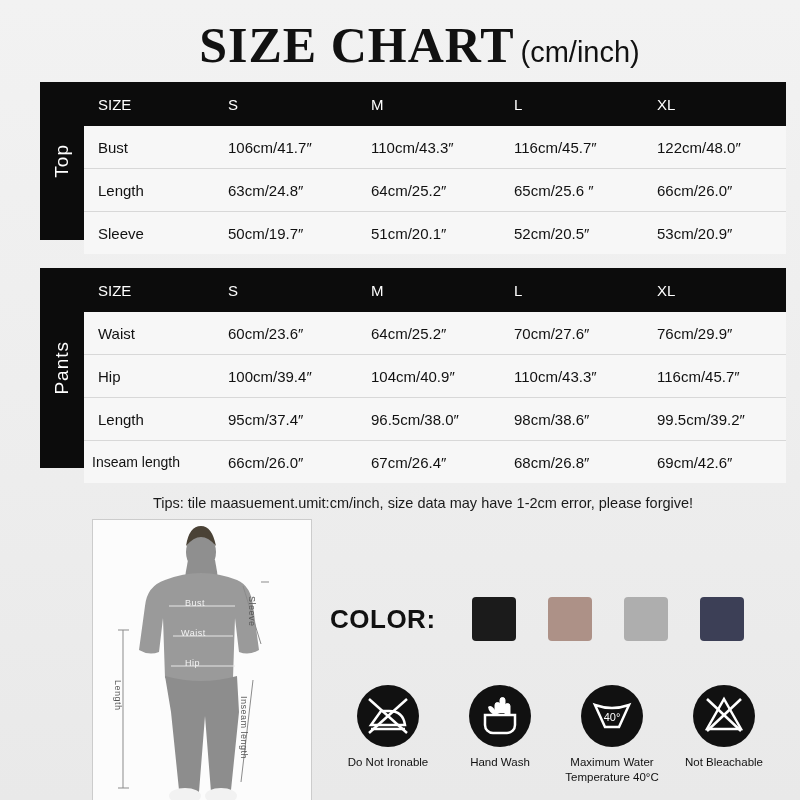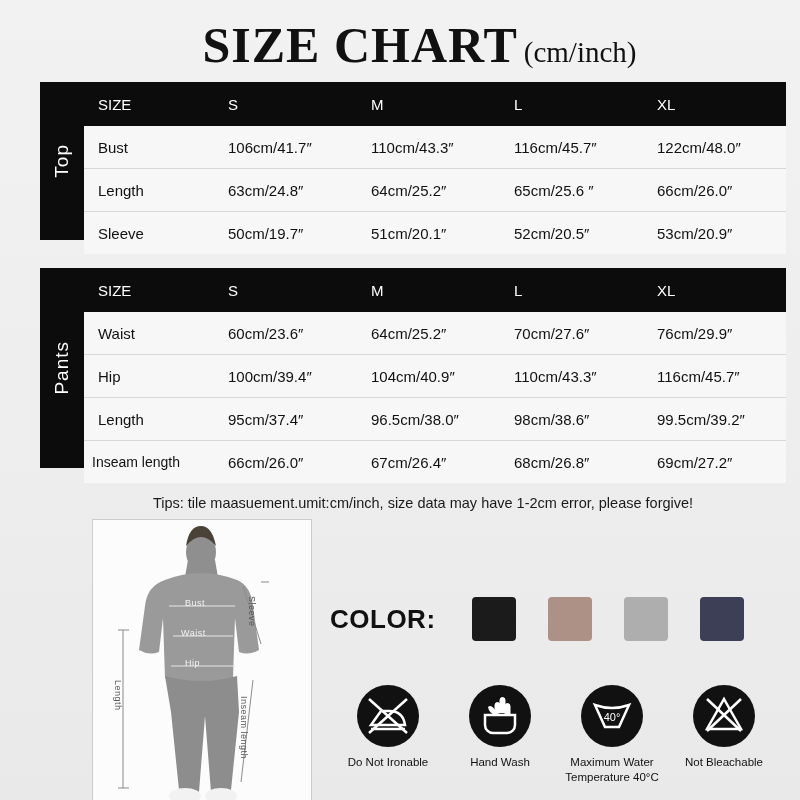--- a/index.html
+++ b/index.html
@@ -31,21 +31,21 @@
     padding-left: 39px;
   }
   .title-main {
     font-family: "Liberation Serif", serif;
     font-weight: bold;
     font-size: 50px;
     letter-spacing: 1px;
     color: #111;
   }
   .title-sub {
-    font-family: Liberation Serif, serif;
+    font-family: Liberation Sans, sans-serif;
     font-size: 29px;
     color: #111;
   }
 
   
   .table-block {
     position: relative;
     margin: 0 84px 0 84px;
   }
   .tbl {
@@ -266,21 +266,21 @@
         <td>95cm/37.4″</td>
         <td>96.5cm/38.0″</td>
         <td>98cm/38.6″</td>
         <td>99.5cm/39.2″</td>
       </tr>
       <tr>
         <td class="rowlabel" style="padding-left:8px;font-size:14px;">Inseam length</td>
         <td>66cm/26.0″</td>
         <td>67cm/26.4″</td>
         <td>68cm/26.8″</td>
-        <td>69cm/27.2″</td>
+        <td>69cm/42.6″</td>
       </tr>
     </tbody>
       </table>
   </div>
 
   <div class="tips">Tips: tile maasuement.umit:cm/inch, size data may have 1-2cm error, please forgive!</div>
 
   <div class="lower">
 
     <div class="photo">

